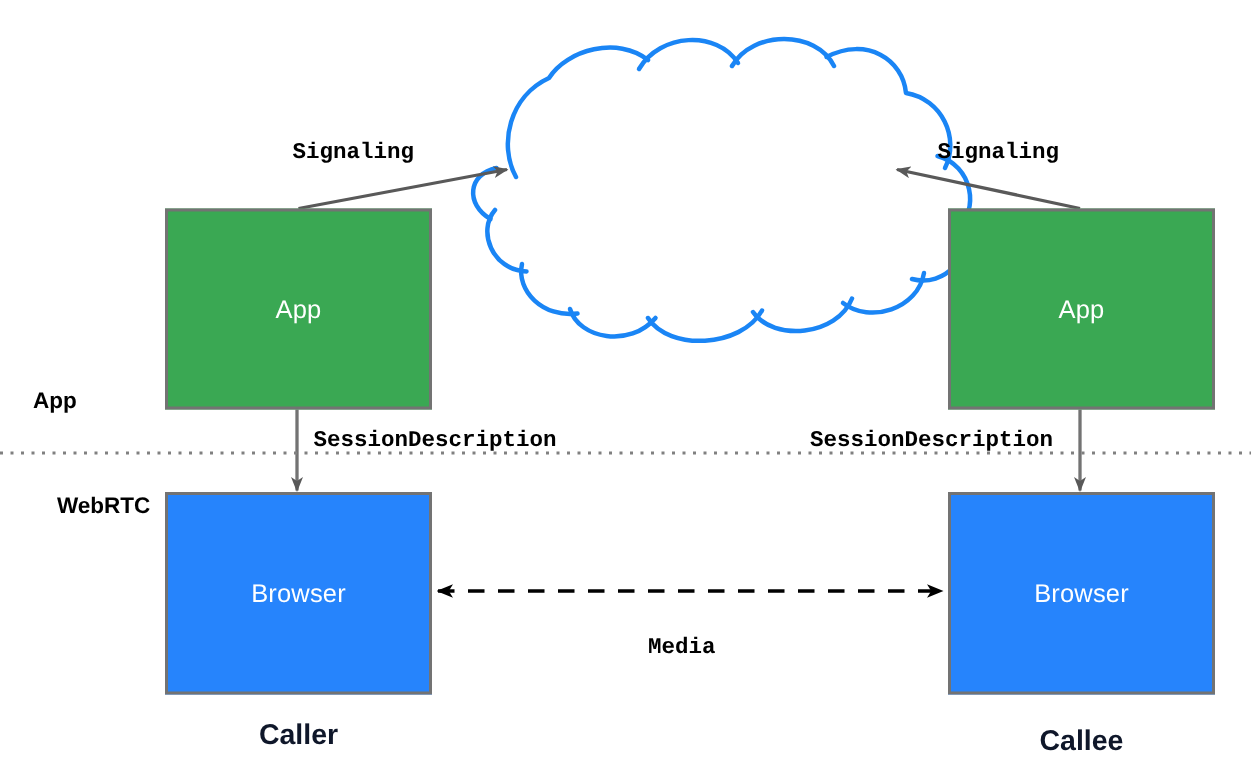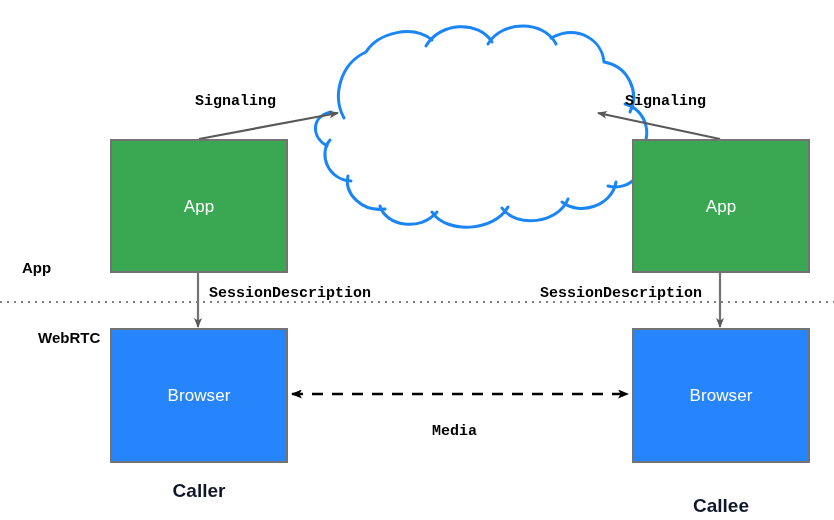--- a/index.html
+++ b/index.html
@@ -85,21 +85,21 @@
     position: absolute;
     color: #0f172a;
     font-size: 19px;
     font-weight: bold;
     line-height: 1;
     white-space: nowrap;
     text-align: center;
     font-family: "Liberation Sans", "DejaVu Sans", sans-serif;
   }
   #role-caption-caller { left: 110px; top: 481px; width: 178px; }
-  #role-caption-callee { left: 632px; top: 496px; width: 178px; }
+  #role-caption-callee { left: 632px; top: 485px; width: 178px; }
 </style>
 </head>
 <body>
 
 <div id="canvas">
 
   <svg id="vector-layer" viewBox="0 0 834 520" xmlns="http://www.w3.org/2000/svg">
     <defs>
       <marker id="arrowhead-gray" markerWidth="10" markerHeight="8" refX="9" refY="4" orient="auto" markerUnits="userSpaceOnUse">
         <path d="M0,0 L10,4 L0,8 L2.6,4 Z" fill="#595959"></path>

